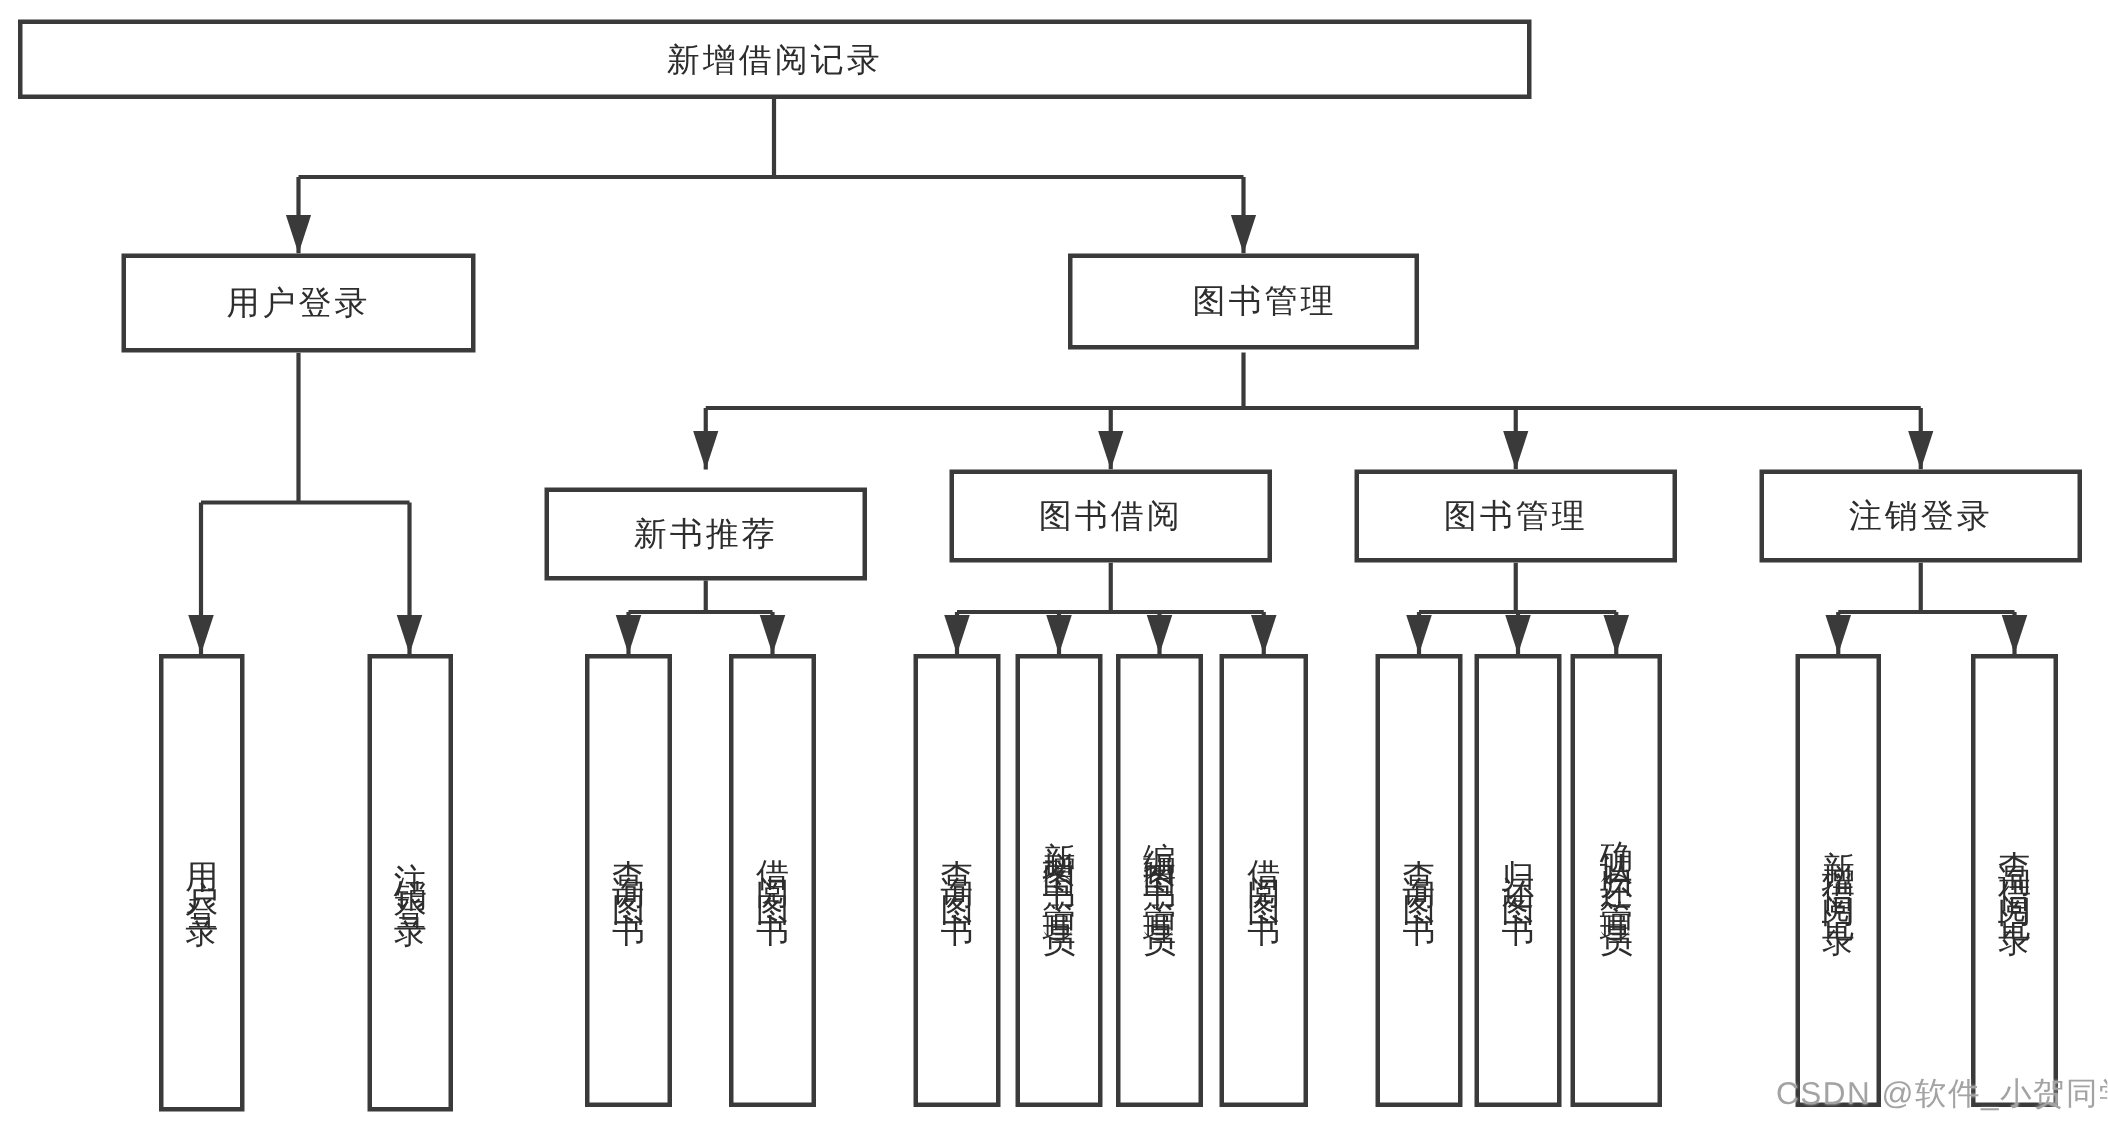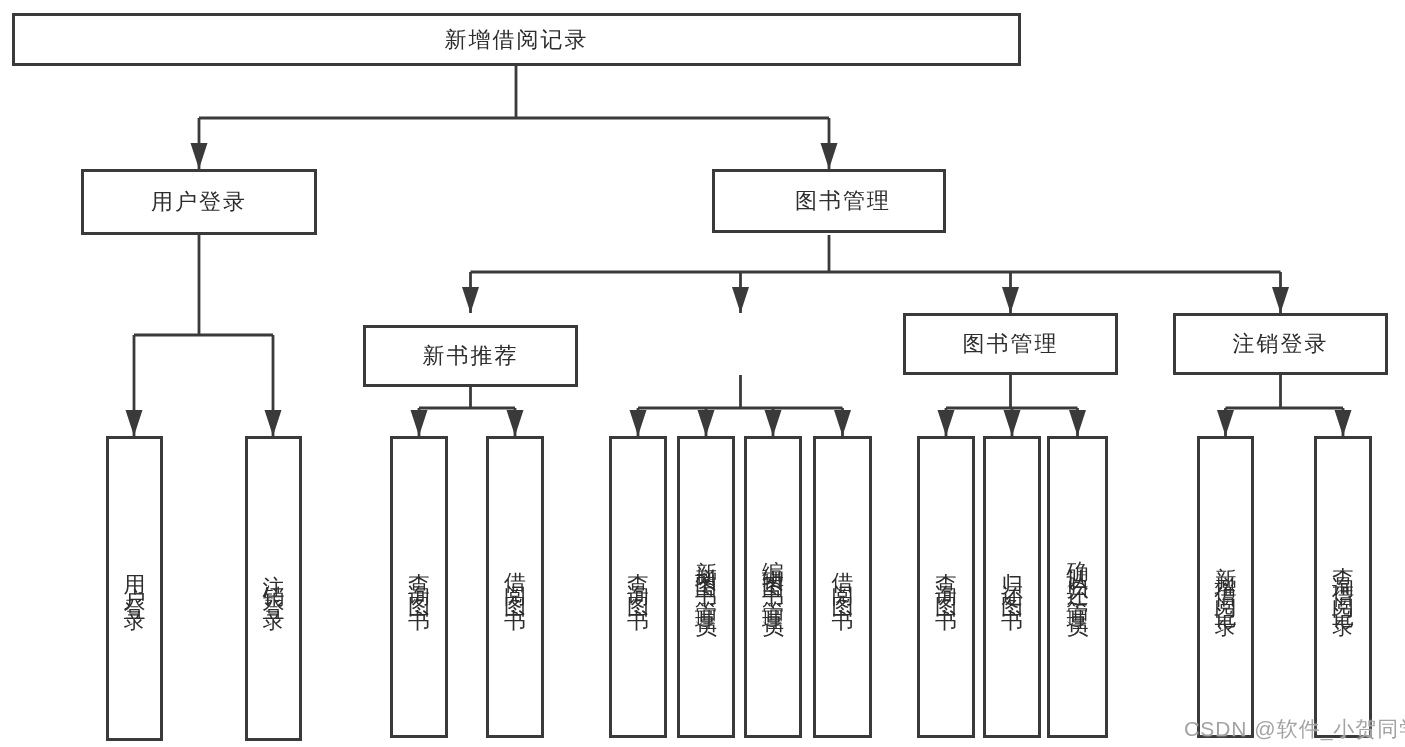--- a/index.html
+++ b/index.html
@@ -117,20 +117,21 @@
       <path d="M1343,408 V436" marker-end="url(#arrow)"></path>
     </g>
   </svg>
 
   <div class="box h n-root">新增借阅记录</div>
 
   <div class="box h n-login-group">用户登录</div>
   <div class="box h n-book-mgmt">图书管理</div>
 
   <div class="box h n-new-book-rec">新书推荐</div>
+  <div class="box h n-book-borrow">图书借阅</div>
   <div class="box h n-current-borrow">图书管理</div>
   <div class="box h n-borrow-records">注销登录</div>
 
   <div class="box v sp4 n-user-login">用户登录</div>
   <div class="box v sp4 n-logout">注销登录</div>
 
   <div class="box v sp4 n-query-book-1">查询图书</div>
   <div class="box v sp4 n-borrow-book-1">借阅图书</div>
 
   <div class="box v sp4 n-query-book-2">查询图书</div>

